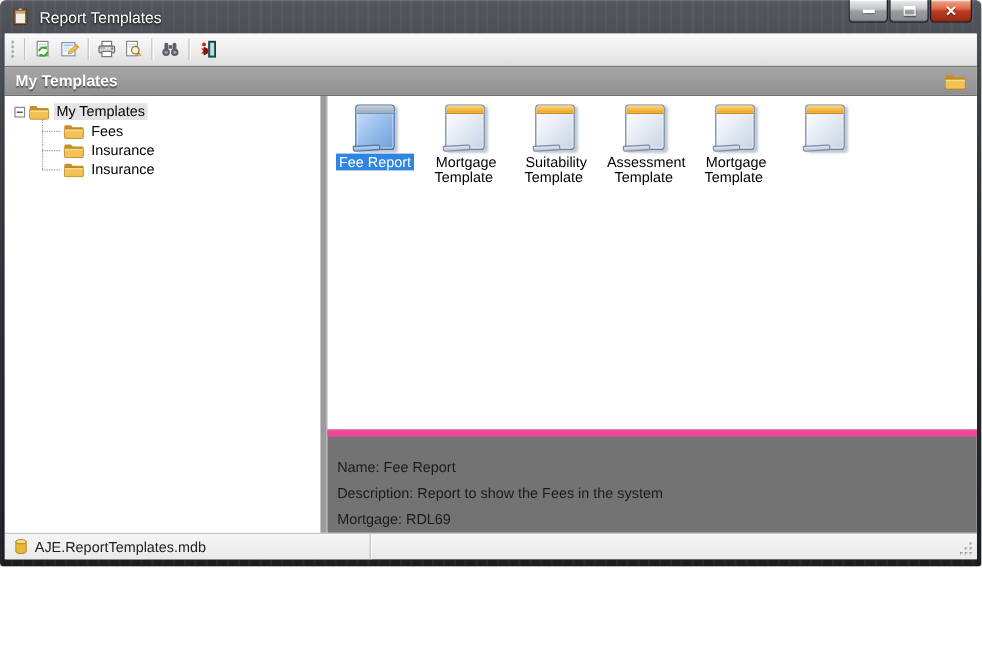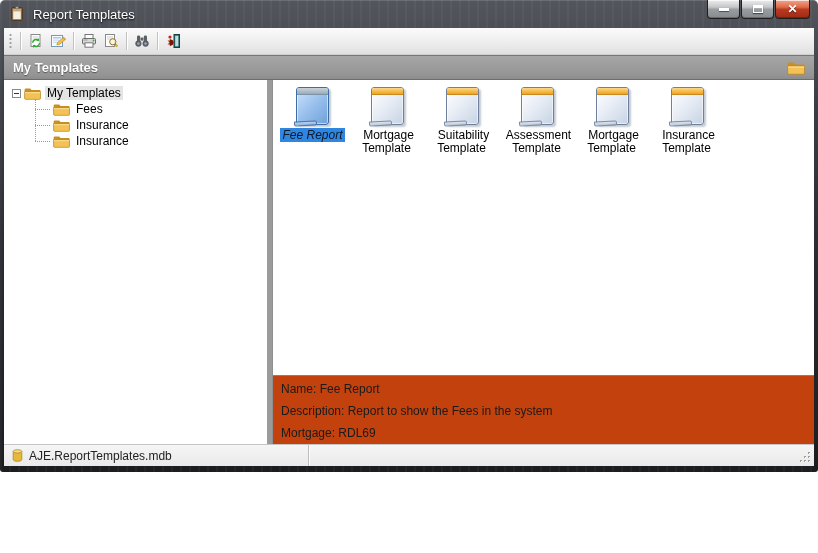--- a/index.html
+++ b/index.html
@@ -91,24 +91,24 @@
     background:linear-gradient(#fcd98a,#f1a21c); border-bottom:1px solid #c9891d; }
   .np .curl { position:absolute; left:-2px; bottom:-1px; width:70%; height:5px;
     background:linear-gradient(#dfe7f1,#b9c6d8); border:1px solid #7d8ca4; border-radius:1px 2px 2px 2px;
     transform:rotate(-3deg); }
   .tpl-item.selected .np .cover { border-color:#3a6ea5;
     background:linear-gradient(135deg,#cfe3fa 0%,#9ec4ef 45%,#6f9fd8 100%); }
   .tpl-item.selected .np .band { background:linear-gradient(#c9d3dc,#97abbc); border-bottom-color:#7e93a6; }
   .tpl-item.selected .np .curl { background:linear-gradient(#bcd4f0,#8cb2e0); border-color:#4f74a5; }
   .tpl-label { font-size:12px; line-height:13px; text-align:center; color:#000; max-width:72px; }
   .tpl-label span { display:inline; padding:0 2px; }
-  .tpl-item.selected .tpl-label span { background:#2f86e0; color:#0f172a;font-style:italic; }
-
-  
-  .details { flex:0 0 66px; border-top:1px solid #ec4899; background:#c2410c; padding:2px 0 0 8px; }
+  .tpl-item.selected .tpl-label span { background:#2f86e0; color:#ffffff; }
+
+  
+  .details { flex:0 0 66px; border-top:6px solid #ec4899; background:#737373; padding:14px 0 0 8px; }
   .details p { font-size:12px; color:#1b1b1b; line-height:22px; height:22px; white-space:nowrap; }
 
   
   .statusbar { height:22px; flex:0 0 22px; display:flex; align-items:stretch;
     background:linear-gradient(#f5f5f5,#eaeaea); border-top:1px solid #c6c6c6; font-size:12px; color:#222; }
   .sb-panel { display:flex; align-items:center; border-right:1px solid #bdbdbd; box-shadow:1px 0 0 #fdfdfd; }
   .sb-p1 { width:148px; flex:0 0 148px; padding-left:6px; }
   .sb-p2 { width:305px; flex:0 0 305px; padding-left:8px; gap:6px; }
   .sb-rest { flex:1; border-right:none; box-shadow:none; position:relative; }
   .sizegrip { position:absolute; right:2px; bottom:2px; }
@@ -309,21 +309,20 @@
       <div class="curl"></div>
     </div>
     <div class="tpl-label"><span>Mortgage Template</span></div>
   </div>
             <div class="tpl-item">
     <div class="np">
       <div class="cover"></div>
       <div class="band"></div>
       <div class="curl"></div>
     </div>
-    <div class="tpl-label"><span>Insurance Template</span></div>
   </div>
           </div>
         <div class="details">
           <p>Name: Fee Report</p>
           <p>Description: Report to show the Fees in the system</p>
           <p>Mortgage: RDL69</p>
         </div>
       </div>
     </div>
 

